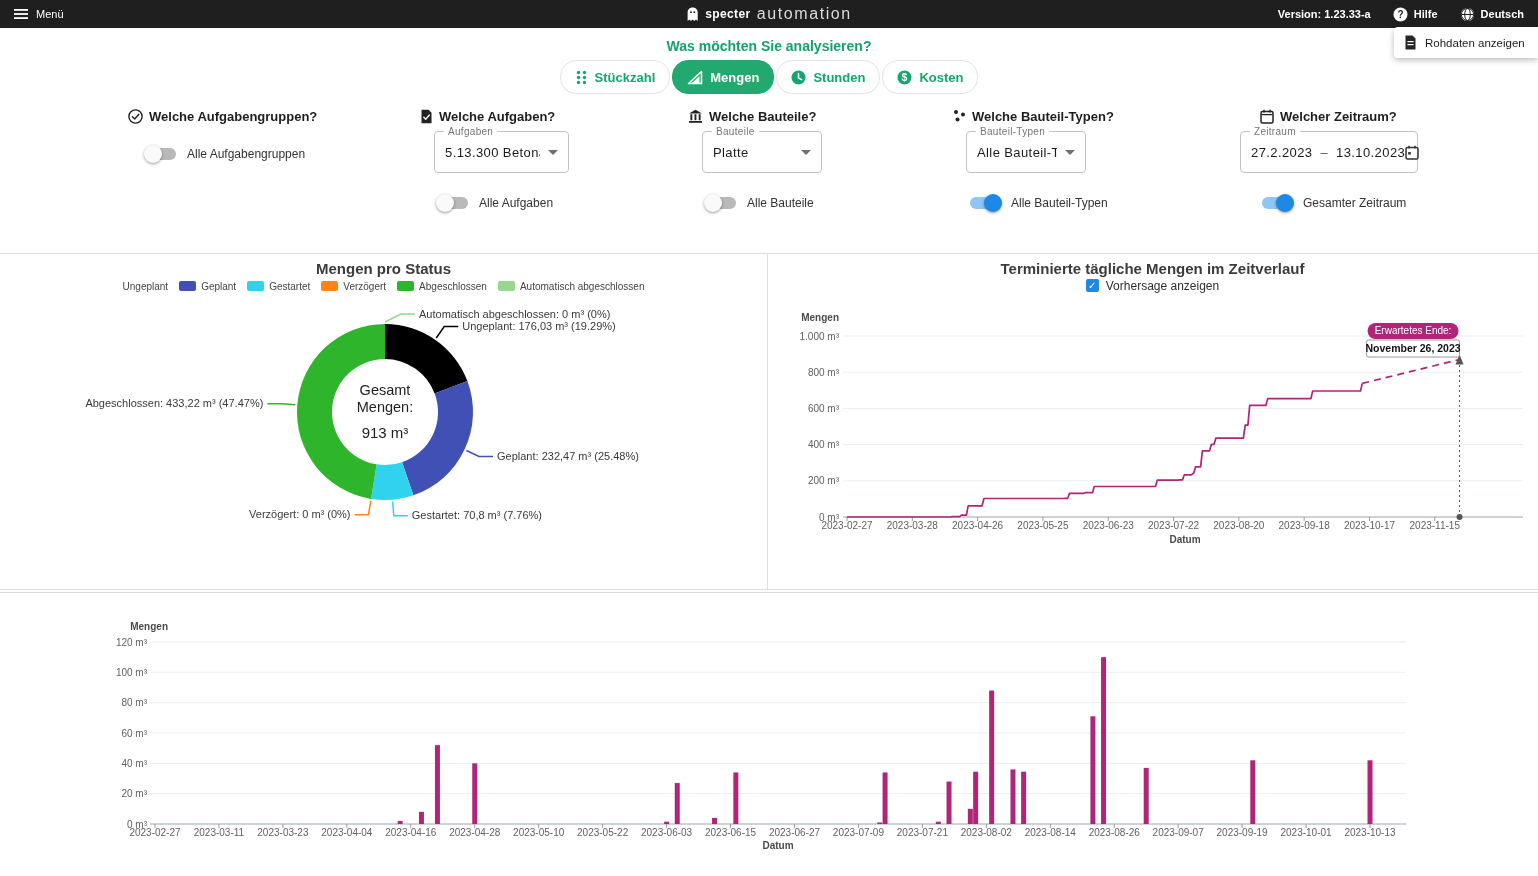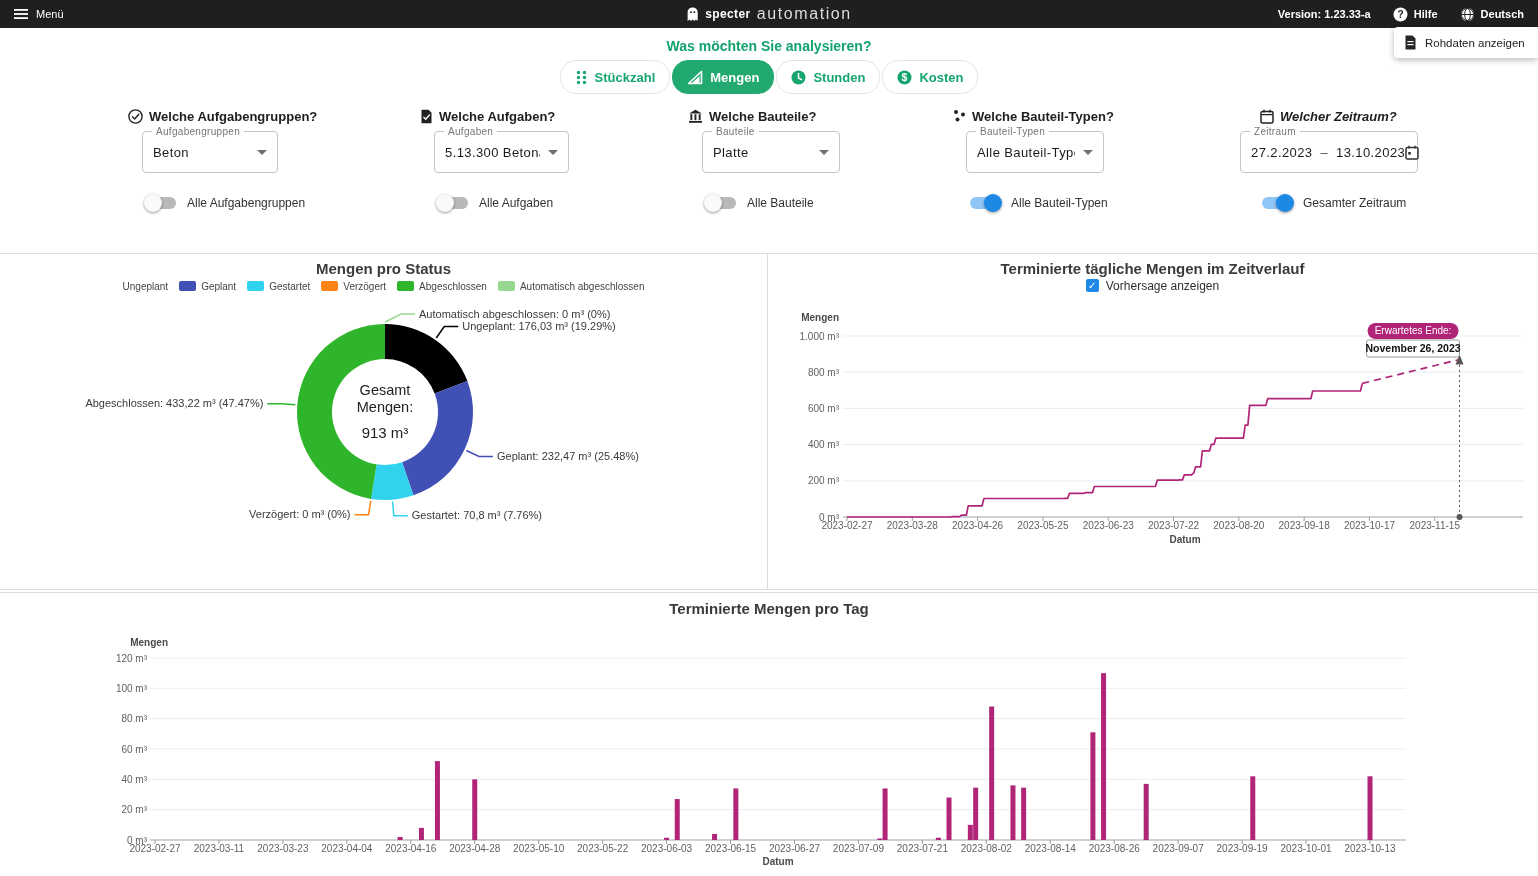--- a/index.html
+++ b/index.html
@@ -29,21 +29,21 @@
   .filters { position:relative; height:145px; margin-top:14px; }
   .fcol { position:absolute; top:0; }
   .fcol1{left:128px;} .fcol2{left:420px;} .fcol3{left:688px;} .fcol4{left:952px;} .fcol5{left:1226px;}
   .ftitle { display:flex; align-items:center; gap:6px; font-size:13px; font-weight:bold; color:#1e1e1e; height:16px; }
   .fselect { position:relative; margin:7px 0 0 14px; border:1px solid #c4c4c4; border-radius:4px; height:42px;
     display:flex; align-items:center; padding:0 10px; font-size:13px; letter-spacing:.4px; color:#1c1c1c; cursor:pointer; background:#fff; }
   .flabel { position:absolute; top:-6px; left:9px; background:#fff; padding:0 4px; font-size:10px; color:#757575; letter-spacing:.3px; }
   .fvalue { flex:1; white-space:nowrap; overflow:hidden; }
   .caret { width:0; height:0; border-left:5px solid transparent; border-right:5px solid transparent; border-top:5px solid #6f6f6f; margin-left:8px; flex:none; }
   .ftoggle { display:flex; align-items:center; gap:9px; margin:20px 0 0 16px; font-size:12px; color:#333; height:20px; }
-  .w136{width:136px;} .w135{width:135px;} .w138{width:138px;justify-content:flex-end;} .w178{width:178px;}
+  .w136{width:136px;} .w135{width:135px;} .w138{width:120px;justify-content:flex-end;} .w178{width:178px;}
   .daterange { display:flex; align-items:center; gap:8px; flex:1; }
 
   .switch { position:relative; width:34px; height:20px; flex:none; cursor:pointer; }
   .switch .track { position:absolute; top:4px; left:2px; width:30px; height:12px; border-radius:7px; background:#b9b9b9; }
   .switch .thumb { position:absolute; top:1px; left:0; width:18px; height:18px; border-radius:50%; background:#fafafa; box-shadow:0 1px 3px rgba(0,0,0,.4); }
   .switch.on .track { background:#8fc6f5; }
   .switch.on .thumb { left:16px; background:#1e88e5; }
 
   
   .chartsrow { display:flex; border-top:1px solid #dcdcdc; border-bottom:1px solid #dcdcdc; height:337px; }
@@ -151,25 +151,20 @@
 <div class="filters">
 
   <div class="fcol fcol1">
     <div class="ftitle">
       <svg width="15" height="15" viewBox="0 0 15 15">
         <circle cx="7.5" cy="7.5" r="6.6" fill="none" stroke="#222" stroke-width="1.4"></circle>
         <path d="M4.4 7.8 L6.7 10 L10.8 5.2" fill="none" stroke="#222" stroke-width="1.4" stroke-linecap="round" stroke-linejoin="round"></path>
       </svg>
       <span>Welche Aufgabengruppen?</span>
     </div>
-    <div class="fselect w136">
-      <span class="flabel">Aufgabengruppen</span>
-      <span class="fvalue">Beton</span>
-      <span class="caret"></span>
-    </div>
     <div class="ftoggle">
       <span class="switch off">
           <span class="track"></span>
           <span class="thumb"></span>
         </span>
       <span>Alle Aufgabengruppen</span>
     </div>
   </div>
 
   <div class="fcol fcol2">
@@ -236,21 +231,21 @@
     <div class="ftoggle">
       <span class="switch on">
           <span class="track"></span>
           <span class="thumb"></span>
         </span>
       <span>Alle Bauteil-Typen</span>
     </div>
   </div>
 
   <div class="fcol fcol5">
-    <div class="ftitle" style="margin-left:34px;font-style:italic;">
+    <div class="ftitle" style="margin-left:34px;">
       <svg width="14" height="15" viewBox="0 0 14 15">
         <rect x="1" y="2.5" width="12" height="11.5" rx="1.5" fill="none" stroke="#222" stroke-width="1.5"></rect>
         <line x1="4" y1="0.8" x2="4" y2="3.5" stroke="#222" stroke-width="1.5"></line>
           <line x1="10" y1="0.8" x2="10" y2="3.5" stroke="#222" stroke-width="1.5"></line>
         <line x1="1.6" y1="5.6" x2="12.4" y2="5.6" stroke="#222" stroke-width="1.3"></line>
       </svg>
       <span>Welcher Zeitraum?</span>
     </div>
     <div class="fselect w178">
       <span class="flabel">Zeitraum</span>
@@ -375,21 +370,20 @@
         <circle cx="691.544" cy="219" r="3" fill="#555"></circle>
         <rect x="599.544" y="25" width="91" height="16" rx="8" fill="#b12579"></rect>
         <text x="645.044" y="36" font-size="10" fill="#fff" text-anchor="middle" font-weight="normal">Erwartetes Ende:</text>
         <rect x="598.544" y="42" width="93" height="17" rx="2" fill="#fff" stroke="#9a9a9a"></rect>
         <text x="645.044" y="54" font-size="10.5" fill="#111" text-anchor="middle" font-weight="bold">November 26, 2023</text>
       </svg>
   </div>
 </div>
 
 <div class="panel-bottom">
-  <div class="ctitle">Terminierte Mengen pro Tag</div>
   <svg id="bars-svg" width="1538" height="290" viewBox="0 0 1538 290" style="margin-top:6px;">
       <line x1="150" y1="218" x2="1406" y2="218" stroke="#cdd2d9" stroke-width="2"></line>
       <text x="147" y="221.5" font-size="10" fill="#616161" text-anchor="end" font-weight="normal">0 m³</text>
       <line x1="150" y1="187.66666666666666" x2="1406" y2="187.66666666666666" stroke="#e9eef4" stroke-width="1"></line>
       <text x="147" y="191.16666666666666" font-size="10" fill="#616161" text-anchor="end" font-weight="normal">20 m³</text>
       <line x1="150" y1="157.33333333333334" x2="1406" y2="157.33333333333334" stroke="#e9eef4" stroke-width="1"></line>
       <text x="147" y="160.83333333333334" font-size="10" fill="#616161" text-anchor="end" font-weight="normal">40 m³</text>
       <line x1="150" y1="127" x2="1406" y2="127" stroke="#e9eef4" stroke-width="1"></line>
       <text x="147" y="130.5" font-size="10" fill="#616161" text-anchor="end" font-weight="normal">60 m³</text>
       <line x1="150" y1="96.66666666666667" x2="1406" y2="96.66666666666667" stroke="#e9eef4" stroke-width="1"></line>

